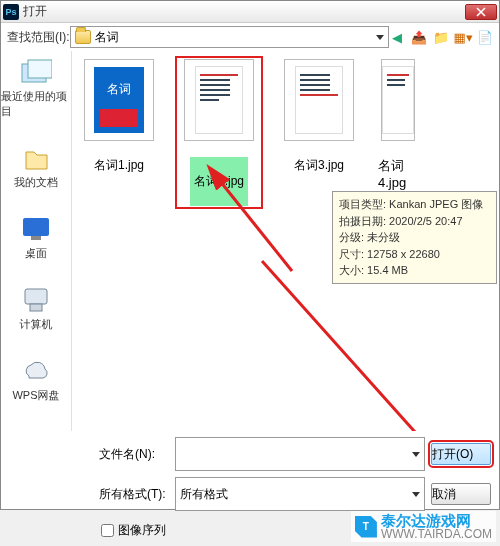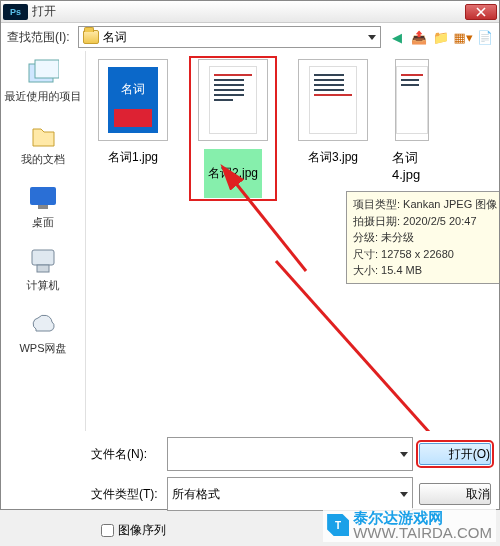--- a/index.html
+++ b/index.html
@@ -1,62 +1,62 @@
 <!DOCTYPE html>
 <html><head>
 <meta charset="utf-8">
 <style>
   * { box-sizing: border-box; margin: 0; padding: 0; font-family: "Microsoft YaHei", sans-serif; }
   body { background: #f0f0f0; width: 500px; height: 546px; position: relative; overflow: hidden; }
   .dialog { width: 500px; height: 510px; background: #fff; border: 1px solid #888; position: relative; }
   .titlebar { height: 22px; background: linear-gradient(#fff,#e8e8e8); border-bottom: 1px solid #ccc; display: flex; align-items: center; padding: 0 2px; }
-  .titlebar .ps-icon { width: 25px; height: 16px; background: #001a33; color: #5bc0eb; font-size: 9px; font-weight: bold; display: flex; align-items: center; justify-content: center; border-radius: 2px; margin-right: 4px; }
+  .titlebar .ps-icon { width: 16px; height: 16px; background: #001a33; color: #5bc0eb; font-size: 9px; font-weight: bold; display: flex; align-items: center; justify-content: center; border-radius: 2px; margin-right: 4px; }
   .titlebar .title { font-size: 12px; color: #333; flex: 1; }
   .titlebar .close { width: 32px; height: 16px; background: linear-gradient(#e07070,#c03030); border: 1px solid #a02020; border-radius: 2px; display: flex; align-items: center; justify-content: center; }
   .titlebar .close svg { width: 10px; height: 10px; }
-  .lookin-row { height: 28px; display: flex; align-items: center; padding: 4px 6px; font-size: 12px; gap: 8px; }
+  .lookin-row { height: 28px; display: flex; align-items: center; padding: 4px 6px; font-size: 12px; gap: 0; }
   .lookin-row label { color: #333; }
   .lookin-combo { flex: 1; display: flex; align-items: center; border: 1px solid #999; height: 22px; background: #fff; padding: 0 4px; gap: 4px; }
   .folder-ico { width: 16px; height: 14px; background: linear-gradient(#ffe9a8,#f0c850); border: 1px solid #c9a030; border-radius: 2px; position: relative; }
   .folder-ico:before { content:""; position:absolute; top:-4px; left:0; width:8px; height:4px; background:#f0c850; border:1px solid #c9a030; border-bottom:none; border-radius:2px 2px 0 0;}
   .lookin-combo .arrow { margin-left: auto; border-left:4px solid transparent;border-right:4px solid transparent;border-top:5px solid #333;}
   .tool-icons { display:flex; gap:6px; align-items:center; }
   .tool-icons .ico { width:16px; height:16px; display:flex; align-items:center; justify-content:center; font-size:13px; }
   .main { display:flex; height: 380px; }
-  .places { width: 85px; background:#fff; border-right:1px solid #e0e0e0; padding-top:6px; display:flex; flex-direction:column; align-items:center; gap:16px; font-size:11px; color:#333; }
+  .places { width: 71px; background:#fff; border-right:1px solid #e0e0e0; padding-top:6px; display:flex; flex-direction:column; align-items:center; gap:24px; font-size:11px; color:#333; }
   .place { display:flex; flex-direction:column; align-items:center; gap:2px; cursor:default; }
   .place .pic { width:34px; height:30px; display:flex; align-items:center; justify-content:center; }
   .area { flex:1; position:relative; padding:8px 6px; background:#fff; overflow:hidden; }
   .thumbs { display:flex; gap:18px; }
   .thumb { display:flex; flex-direction:column; align-items:center; width:82px; font-size:12px; }
   .thumb .pic { width:70px; height:82px; border:1px solid #bbb; background:#fff; display:flex; align-items:center; justify-content:center; position:relative; }
   .thumb.selected-red { outline:2px solid #e02020; outline-offset:1px; }
-  .thumb .cap { margin-top:8px; }
+  .thumb .cap { margin-top:16px; }
   .thumb .cap.sel { background:#86efac; padding:16px 4px; }
   .doc1 { width:50px; height:66px; background:#0b68c9; position:relative; }
   .doc1:after{ content:""; position:absolute; left:6px; right:6px; bottom:6px; height:18px; background:#d23; }
   .doc1 .lbl{ position:absolute; top:14px; left:0; right:0; text-align:center; color:#fff; font-size:12px;}
   .doc2 { width:48px; height:68px; background:#fff; border:1px solid #ddd; padding:4px; }
   .doc2 .ln{ height:2px; background:#c33; margin:3px 0;}
   .doc2 .ln.bl{ background:#345; width:80%;}
   .tooltip { position:absolute; left:260px; top:140px; width:165px; background:#fffde8; border:1px solid #999; font-size:11px; padding:4px 6px; line-height:1.5; color:#333; z-index:5;}
   .bottom { padding:6px 8px 4px 90px; font-size:12px; }
   .brow { display:flex; align-items:center; gap:6px; margin-bottom:6px; }
-  .brow label { width:70px; }
+  .brow label { width:70px;margin-left:8px; }
   .brow .combo { flex:1; height:22px; border:1px solid #999; background:#fff; display:flex; align-items:center; padding:16px 4px; }
   .brow .combo .arrow{ margin-left:auto; border-left:4px solid transparent;border-right:4px solid transparent;border-top:5px solid #333;}
-  .btn { width:72px; height:22px; border:1px solid #888; background:linear-gradient(#fff,#e4e4e4); font-size:12px; display:flex; align-items:center; justify-content:flex-end; border-radius:2px;}
+  .btn { width:60px; height:22px; border:1px solid #888; background:linear-gradient(#fff,#e4e4e4); font-size:12px; display:flex; align-items:center; justify-content:flex-start; border-radius:2px;}
   .btn.primary { outline:2px solid #e02020; outline-offset:1px; background:linear-gradient(#dff1ff,#bfe3ff); border:1px solid #5a9ed8;}
   .chk-row { display:flex; align-items:center; gap:4px; margin-top:11px; margin-left:10px;}
   .chk-row input{ width:13px; height:13px;}
   .red-arrow { position:absolute; pointer-events:none; z-index:4;}
   .watermark { position:absolute; right:4px; bottom:4px; display:flex; align-items:center; gap:4px; background:rgba(255,255,255,0.8); padding:2px 4px; }
   .watermark .logo { width:22px; height:22px; background:#1aa0e8; clip-path: polygon(0 0,70% 0,100% 30%,100% 100%,30% 100%,0 70%); display:flex; align-items:center; justify-content:center; color:#fff; font-size:10px; font-weight:bold;}
   .watermark .txt { font-size:15px; font-weight:bold; color:#1aa0e8; display:flex; flex-direction:column; line-height:1;}
-  .watermark .url{ font-size:15px; color:#888; font-weight:normal;}
+  .watermark .url{ font-size:12px; color:#888; font-weight:normal;}
 </style>
 </head>
 <body>
 
 <div class="dialog">
   <div class="titlebar">
     <div class="ps-icon">Ps</div>
     <div class="title">打开</div>
     <div class="close">
       <svg viewBox="0 0 10 10">
@@ -207,21 +207,21 @@
       <label>文件名(N):</label>
       <div class="combo">
         <span></span>
         <span class="arrow"></span>
       </div>
       <div class="btn primary">
           <span>打开(O)</span>
         </div>
     </div>
     <div class="brow">
-      <label>文件类型(T):</label>
+      <label>所有格式(T):</label>
       <div class="combo">
         <span>所有格式</span>
         <span class="arrow"></span>
       </div>
       <div class="btn">
           <span>取消</span>
         </div>
     </div>
     <div class="chk-row">
       <input type="checkbox" style="">

